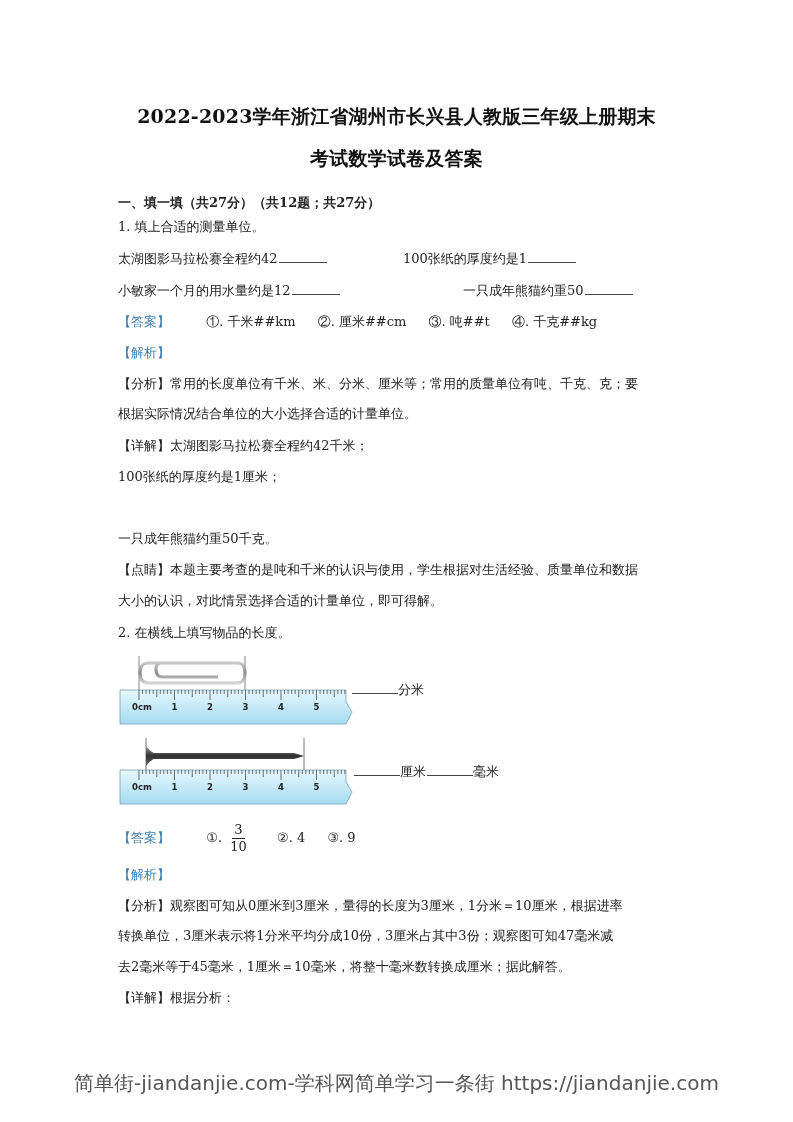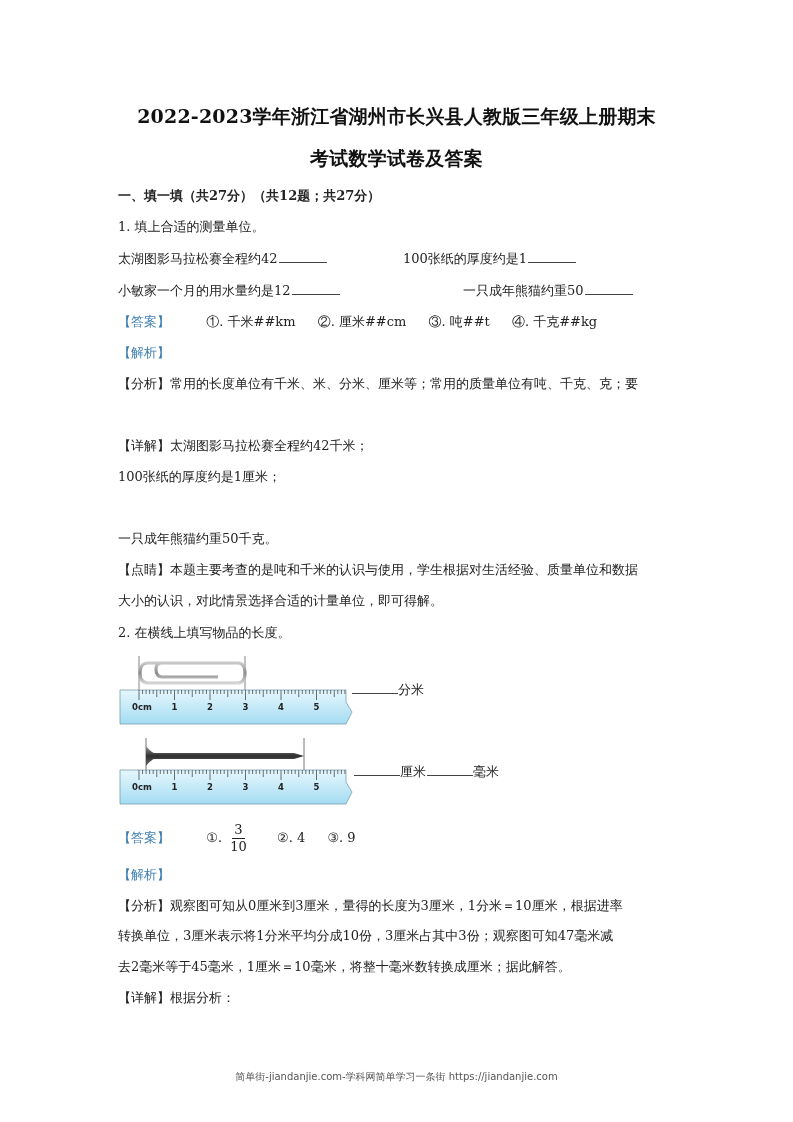--- a/index.html
+++ b/index.html
@@ -8,37 +8,37 @@
     .page { position: absolute; left: 0; top: 0; width: 719px; height: 1122px; }
     .title {
       position: absolute; left: 0; width: 793px; text-align: center;
       font-family: "DejaVu Serif", "Liberation Serif", serif; font-weight: bold;
       font-size: 19px; color: #111; letter-spacing: 0.2px;
     }
     .line {
       position: absolute; left: 118px; font-size: 13px; line-height: 18px;
       white-space: nowrap; color: #222;
     }
-    .section-heading { font-weight: bold; font-size: 13px; }
+    .section-heading { font-weight: bold; font-size: 13px; margin-top: 7px; }
     .blue { color: #3f7fb0; }
     .blank {
       display: inline-block; border-bottom: 1px solid #444; vertical-align: baseline;
       height: 12px; margin-left: 1px;
     }
     .tag { font-family: "DejaVu Serif", "Liberation Serif", serif; }
     .ans-item { display: inline-block; margin-right: 18px; }
     .frac {
       display: inline-flex; flex-direction: column; align-items: center;
       vertical-align: middle; font-size: 13px; line-height: 16px; margin: 0 4px;
     }
     .frac .num { border-bottom: 1px solid #222; padding: 0 2px; }
     .ruler-wrap { position: absolute; }
     .footer {
       position: absolute; left: 0; width: 793px; top: 1070px; text-align: center;
-      font-family: "DejaVu Sans", "Liberation Sans", sans-serif; font-size: 10px; color: #555;
+      font-family: "DejaVu Sans", "Liberation Sans", sans-serif; font-size: 20px; color: #555;
     }
     .unit-label { position: absolute; font-size: 13px; color: #222; white-space: nowrap; }
     .unit-label .blank { width: 46px; }
   </style>
 </head>
 <body>
 
 <div class="page">
 
   <div class="title" style="top:104px;">2022-2023学年浙江省湖州市长兴县人教版三年级上册期末</div>
@@ -68,20 +68,21 @@
     <span class="ans-item">②. 厘米##cm</span>
     <span class="ans-item">③. 吨##t</span>
     <span class="ans-item">④. 千克##kg</span>
   </div>
 
   <div class="line blue" style="top:344px;">【解析】</div>
 
   <div class="line" style="top:375px;">
     <span>【分析】</span><span>常用的长度单位有千米、米、分米、厘米等；常用的质量单位有吨、千克、克；要</span>
   </div>
+  <div class="line" style="top:405px;">根据实际情况结合单位的大小选择合适的计量单位。</div>
 
   <div class="line" style="top:437px;">
     <span>【详解】</span><span>太湖图影马拉松赛全程约42千米；</span>
   </div>
   <div class="line" style="top:468px;">100张纸的厚度约是1厘米；</div>
   <div class="line" style="top:530px;">一只成年熊猫约重50千克。</div>
 
   <div class="line" style="top:561px;">
     <span>【点睛】</span><span>本题主要考查的是吨和千米的认识与使用，学生根据对生活经验、质量单位和数据</span>
   </div>

